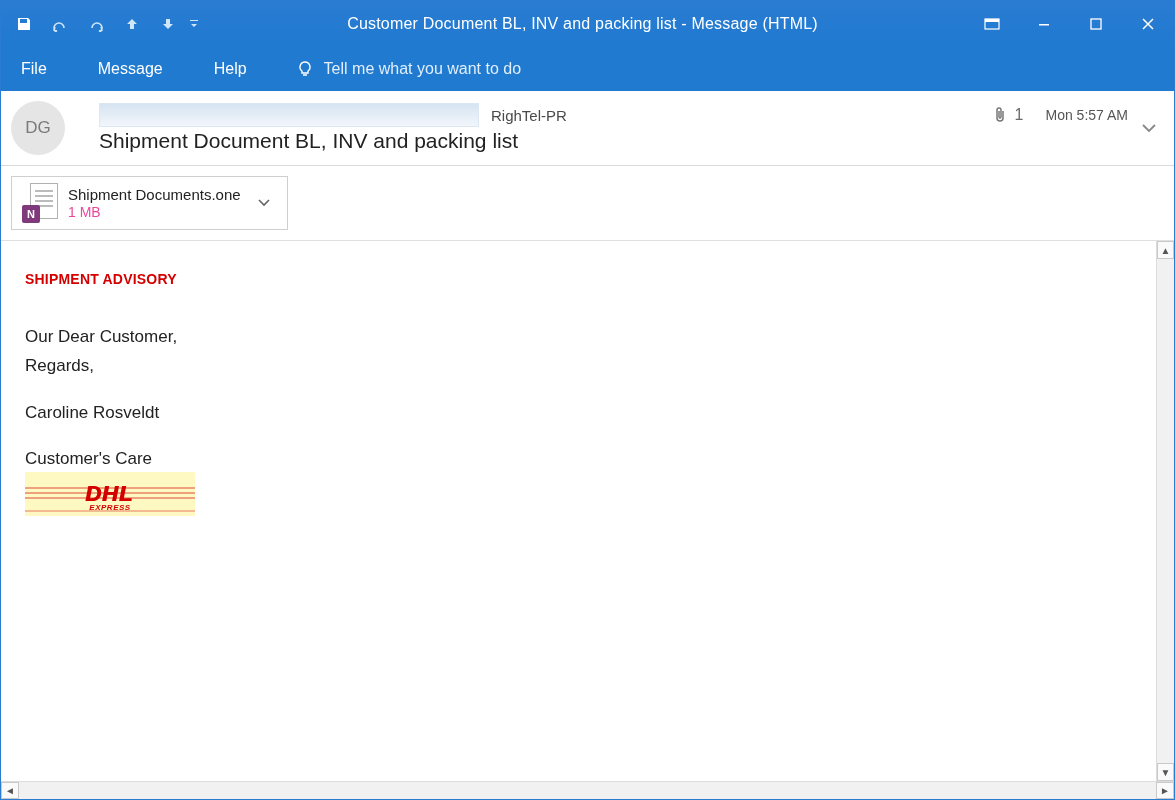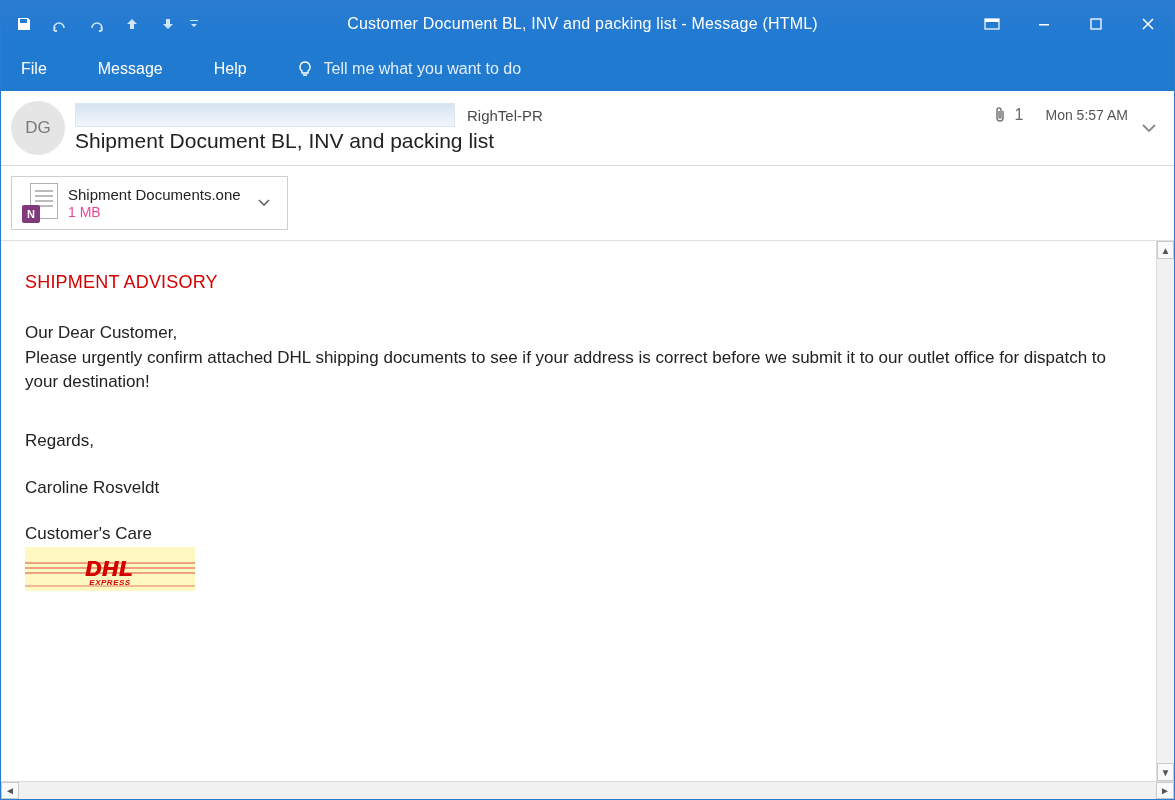--- a/index.html
+++ b/index.html
@@ -13,42 +13,42 @@
   .win-controls { display: flex; }
   .win-btn { width: 52px; height: 32px; display: flex; align-items: center; justify-content: center; color: #fff; cursor: pointer; }
   .menubar { background: #1f7ad0; height: 44px; display: flex; align-items: center; gap: 35px; padding-left: 12px; color: #fff; font-size: 16px; }
   .menu-item { padding: 6px 8px; cursor: pointer; }
   .tellme { display: flex; align-items: center; gap: 10px; padding-left: 6px; color: #dceaf8; }
   .tellme input { background: transparent; border: none; color: #000000; font-size: 16px; width: 260px; outline: none; }
   .tellme input::placeholder { color: #e2eefb; }
   .header-area { background: #fff; border-bottom: 1px solid #d9d9d9; padding: 10px 14px 10px 10px; display:flex; flex-direction: column; gap:4px;}
   .header-row1 { display: flex; align-items: center; gap: 10px; }
   .avatar { width: 54px; height: 54px; border-radius: 50%; background: #e5e5e5; display:flex; align-items:center; justify-content:center; color:#7a7a7a; font-size:17px; }
-  .sender-block { flex:1; display:flex; flex-direction:column; }
+  .sender-block { flex:1; display:flex; flex-direction:column;margin-left:24px; }
   .sender-line { display:flex; align-items:center; gap: 12px; }
   .sender-box { width: 380px; height: 24px; background: linear-gradient(#d6e4f1,#f2f6fb); border:1px solid #dbe7f2; }
   .sender-to { font-size: 15px; color:#4a4a4a; }
   .meta-right { display:flex; align-items:center; gap: 22px; color:#555; }
   .attach-meta { display:flex; align-items:center; gap:8px; color:#6b6b6b; }
   .timestamp { font-size: 14px; color:#555; }
   .expand-toggle { width: 22px; display:flex; justify-content:center; color:#888; cursor:pointer; font-size:18px; }
   .subject { font-size: 21px; color:#222; padding-left: 64px; padding-top: 2px; font-weight: 400; }
   .attach-bar { background:#fff; padding: 10px; border-bottom: 1px solid #e0e0e0; }
   .attach-chip { display:inline-flex; align-items:center; gap:10px; border:1px solid #cfcfcf; padding:6px 10px; cursor:pointer; }
   .attach-icon { width:36px; height:40px; position:relative; }
   .attach-icon .page { position:absolute; right:0; top:0; width:28px; height:36px; background:#fff; border:1px solid #b0b0b0; }
   .attach-icon .page::before { content:""; position:absolute; left:4px; top:6px; right:4px; height:2px; background:#bbb; box-shadow: 0 5px 0 #bbb, 0 10px 0 #bbb, 0 15px 0 #bbb; }
   .attach-icon .note { position:absolute; left:0; bottom:0; width:18px; height:18px; background:#80397b; color:#fff; display:flex; align-items:center; justify-content:center; font-size:11px; font-weight:bold; border-radius:2px; }
   .attach-text { display:flex; flex-direction:column; line-height:1.2; }
   .attach-name { font-size: 15px; color: #222; }
   .attach-size { font-size: 14px; color: #ec4899; }
   .attach-caret { padding: 0 6px; color:#666; font-size: 16px; }
   .body-wrap { position: relative; flex:1; display:flex; overflow:hidden; }
   .body-scroll { flex:1; overflow:hidden; padding: 28px 24px 20px 24px; font-size: 17px; color:#222; line-height:1.45; }
-  .advisory { color:#d40000; font-weight:400; font-size:18px; margin-bottom: 26px; letter-spacing:0.2px;}
+  .advisory { color:#d40000; font-weight:700; font-size:14px; margin-bottom: 36px; letter-spacing:0.2px;}
   .p { }
   .p2 { margin-bottom: 34px; }
   .sig { margin-top: 4px; margin-bottom: 22px;}
   .dhl { width: 170px; height: 44px; background:#fef9c3; position:relative; display:flex; align-items:center; justify-content:center; }
   .dhl::before, .dhl::after { content:""; position:absolute; left:0; right:0; height:2px; background:#d40000; }
   .dhl::before { top: 20px; box-shadow: 0 -5px 0 #d40000, 0 5px 0 #d40000; opacity:0.35;}
   .dhl::after { bottom:4px; opacity:0.25; }
   .dhl .brand { font-style: italic; font-weight: 900; color:#d40000; font-size: 22px; letter-spacing:1px; text-shadow: -1px 0 #d40000; }
   .dhl .express { position:absolute; bottom:2px; left:50%; transform:translateX(-50%); font-size:8px; color:#d40000; font-style:italic; font-weight:700; letter-spacing:0.5px;}
   .vscroll { width: 18px; background:#f1f1f1; border-left:1px solid #dcdcdc; display:flex; flex-direction:column; }
@@ -177,21 +177,20 @@
             <path fill="none" stroke="#666" stroke-width="1.6" d="M2 2l5 5 5-5"></path>
           </svg>
       </div>
     </div>
   </div>
 
   <div class="body-wrap">
     <div class="body-scroll">
       <div class="advisory">SHIPMENT ADVISORY</div>
       <div class="p">Our Dear Customer,</div>
-      <div class="p2">Please urgently confirm attached DHL shipping documents to see if your address is correct before we submit it to our outlet office for dispatch to your destination!</div>
       <div class="sig">Regards,</div>
       <div class="sig">Caroline Rosveldt</div>
       <div>Customer's Care</div>
       <div class="dhl">
         <span class="brand">DHL</span>
         <span class="express">EXPRESS</span>
       </div>
     </div>
     <div class="vscroll">
       <div class="vs-btn">▲</div>

